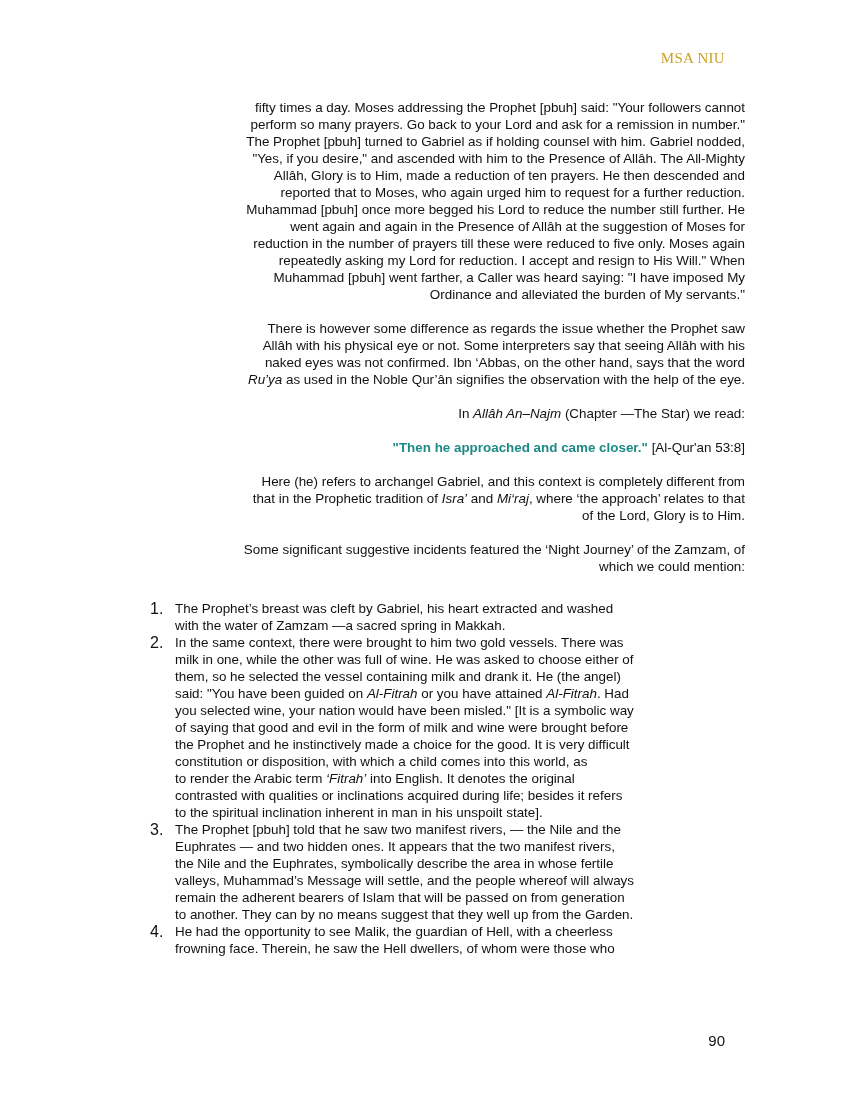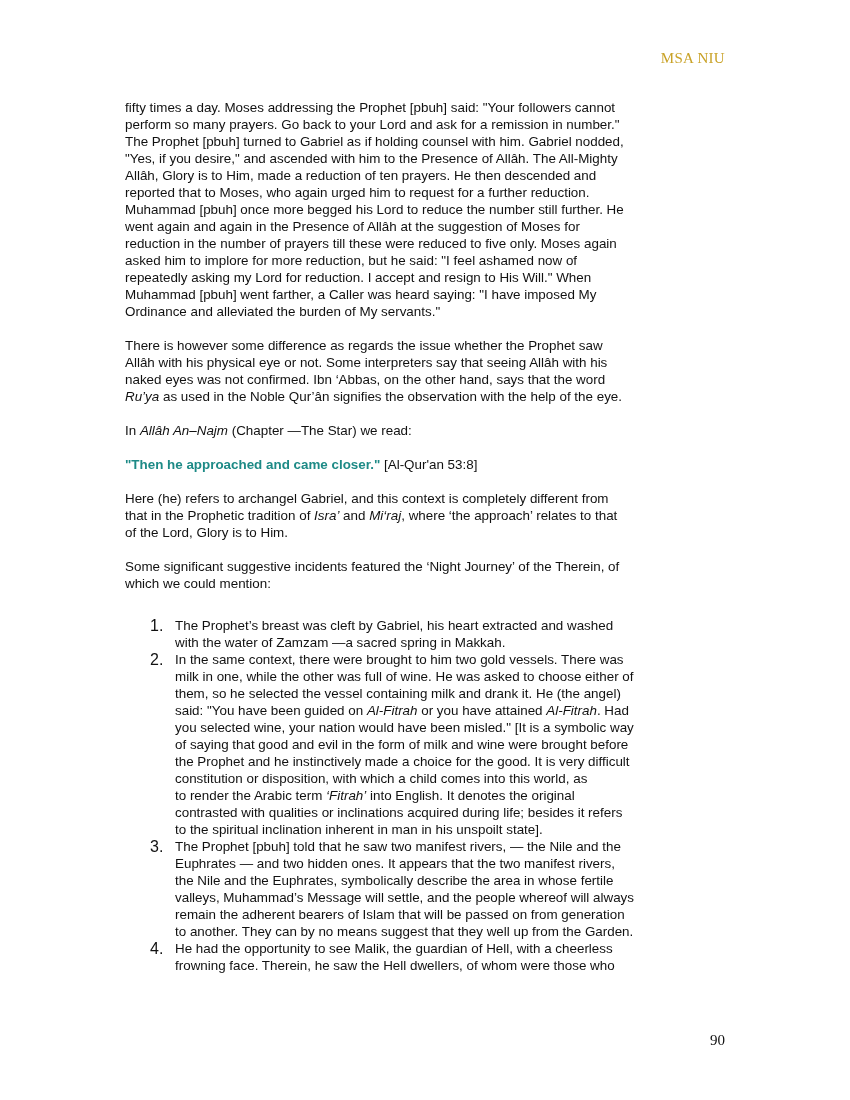--- a/index.html
+++ b/index.html
@@ -7,50 +7,49 @@
   .page { position: absolute; left: 0; top: 0; width: 850px; height: 984px; background: #fff; }
   .header {
     position: absolute; top: 50px; right: 125px;
     font-family: "Liberation Serif", serif; font-size: 15px; color: #c9a227;
     letter-spacing: 0.3px;
   }
   .body-text {
     position: absolute; left: 125px; top: 99px; width: 620px;
     font-family: "Liberation Sans", sans-serif; font-size: 13.4px; line-height: 17px; color: #111;
   }
-  .para { margin: 0 0 17px 0; }
+  .para { margin: 0 0 17px 0; text-align: right; }
   .line { display: block; white-space: nowrap; }
   .quote { color: #1d8a86; font-weight: bold; }
   .list { margin: 0; padding: 0; list-style: none; margin-top: 25px; }
   .list-item { position: relative; padding-left: 50px; }
   .num { position: absolute; left: 25px; top: 0; font-size: 16px; }
   .footer {
     position: absolute; top: 1032px; right: 125px;
-    font-family: Liberation Serif, serif; font-size: 15px; color: #111;
+    font-family: Liberation Sans, sans-serif; font-size: 15px; color: #111;
   }
   i { }
 </style>
 </head>
 <body>
 
 <div class="page">
   <div class="header">MSA NIU</div>
 
   <div class="body-text">
     <p class="para">
       <span class="line">fifty times a day. Moses addressing the Prophet [pbuh] said: "Your followers cannot</span>
       <span class="line">perform so many prayers. Go back to your Lord and ask for a remission in number."</span>
       <span class="line">The Prophet [pbuh] turned to Gabriel as if holding counsel with him. Gabriel nodded,</span>
       <span class="line">"Yes, if you desire," and ascended with him to the Presence of Allâh. The All-Mighty</span>
       <span class="line">Allâh, Glory is to Him, made a reduction of ten prayers. He then descended and</span>
       <span class="line">reported that to Moses, who again urged him to request for a further reduction.</span>
       <span class="line">Muhammad [pbuh] once more begged his Lord to reduce the number still further. He</span>
       <span class="line">went again and again in the Presence of Allâh at the suggestion of Moses for</span>
       <span class="line">reduction in the number of prayers till these were reduced to five only. Moses again</span>
-      <span class="line">asked him to implore for more reduction, but he said: "I feel ashamed now of</span>
       <span class="line">repeatedly asking my Lord for reduction. I accept and resign to His Will." When</span>
       <span class="line">Muhammad [pbuh] went farther, a Caller was heard saying: "I have imposed My</span>
       <span class="line">Ordinance and alleviated the burden of My servants."</span>
     </p>
 
     <p class="para">
       <span class="line">There is however some difference as regards the issue whether the Prophet saw</span>
       <span class="line">Allâh with his physical eye or not. Some interpreters say that seeing Allâh with his</span>
       <span class="line">naked eyes was not confirmed. Ibn ‘Abbas, on the other hand, says that the word</span>
       <span class="line"><i>Ru’ya</i><span> as used in the Noble Qur’ân signifies the observation with the help of the eye.</span></span>
@@ -64,21 +63,21 @@
       <span class="line"><span class="quote">"Then he approached and came closer."</span><span> [Al-Qur'an 53:8]</span></span>
     </p>
 
     <p class="para">
       <span class="line">Here (he) refers to archangel Gabriel, and this context is completely different from</span>
       <span class="line"><span>that in the Prophetic tradition of </span><i>Isra’</i><span> and </span><i>Mi‘raj</i><span>, where ‘the approach’ relates to that</span></span>
       <span class="line">of the Lord, Glory is to Him.</span>
     </p>
 
     <p class="para" style="margin-bottom:0">
-      <span class="line">Some significant suggestive incidents featured the ‘Night Journey’ of the Therein, of</span>
+      <span class="line">Some significant suggestive incidents featured the ‘Night Journey’ of the Zamzam, of</span>
       <span class="line">which we could mention:</span>
     </p>
 
     <ol class="list">
       <li class="list-item">
         <span class="num">1.</span>
         <span class="line">The Prophet’s breast was cleft by Gabriel, his heart extracted and washed</span>
         <span class="line">with the water of Zamzam —a sacred spring in Makkah.</span>
       </li>
       <li class="list-item">

